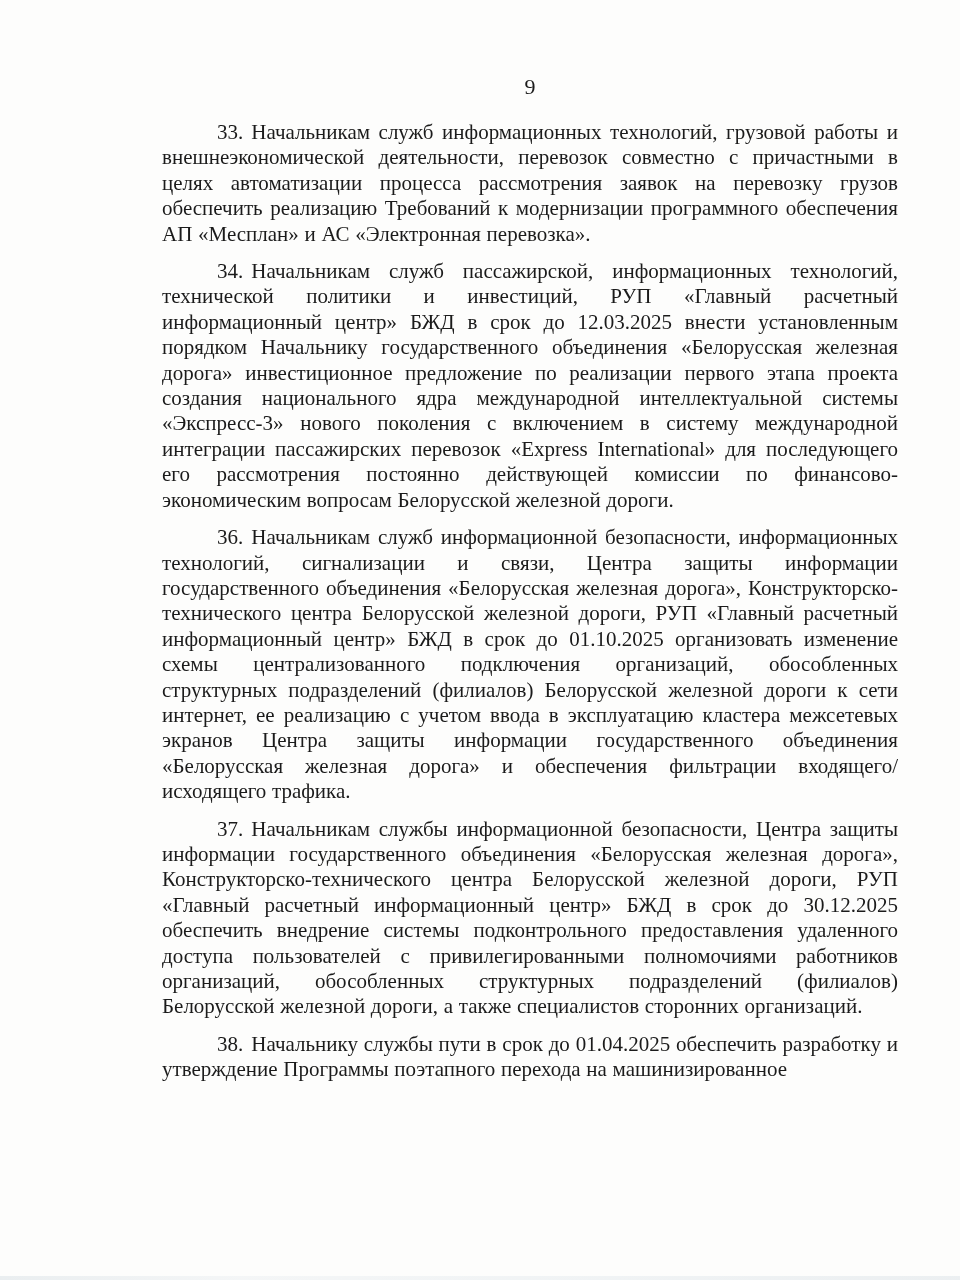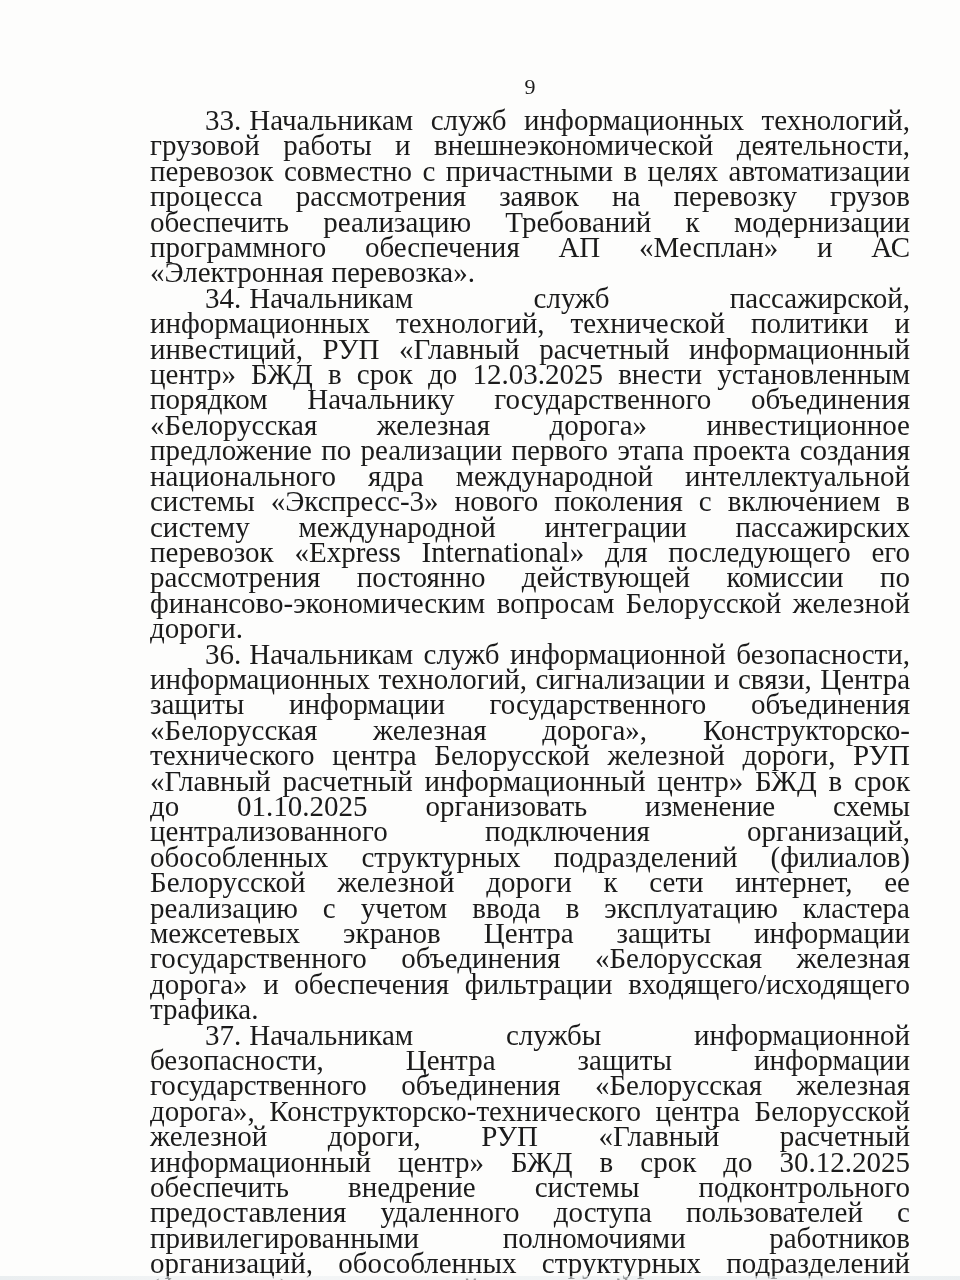--- a/index.html
+++ b/index.html
@@ -26,22 +26,22 @@
     line-height: 26px;
     color: #1b1b1b;
   }
   .doc-body {
     position: absolute;
     top: 108px;
     left: 150px;
     width: 760px;
   }
   .para {
-    margin: 0;
-    font-size: 29px;
+    margin: 12px;
+    font-size: 21px;
     line-height: 25.4px;
     text-align: justify;
     text-indent: 55px;
     color: #1b1b1b;
     word-spacing: 0.02em;
   }
   .para-num {
     margin-right: 8px;
   }
   .scan-edge-bottom {
@@ -63,16 +63,17 @@
   <div class="doc-body">
   <p class="para"><span class="para-num">33.</span><span class="para-text">Начальникам служб информационных технологий, грузовой работы и внешнеэкономической деятельности, перевозок совместно с причастными в целях автоматизации процесса рассмотрения заявок на перевозку грузов обеспечить реализацию Требований к модернизации программного обеспечения АП «Месплан» и АС «Электронная перевозка».</span></p>
 
   <p class="para"><span class="para-num">34.</span><span class="para-text">Начальникам служб пассажирской, информационных технологий, технической политики и инвестиций, РУП «Главный расчетный информационный центр» БЖД в срок до 12.03.2025 внести установленным порядком Начальнику государственного объединения «Белорусская железная дорога» инвестиционное предложение по реализации первого этапа проекта создания национального ядра международной интеллектуальной системы «Экспресс-3» нового поколения с включением в систему международной интеграции пассажирских перевозок «Express International» для последующего его рассмотрения постоянно действующей комиссии по финансово-экономическим вопросам Белорусской железной дороги.</span></p>
 
 
   <p class="para"><span class="para-num">36.</span><span class="para-text">Начальникам служб информационной безопасности, информационных технологий, сигнализации и связи, Центра защиты информации государственного объединения «Белорусская железная дорога», Конструкторско-технического центра Белорусской железной дороги, РУП «Главный расчетный информационный центр» БЖД в срок до 01.10.2025 организовать изменение схемы централизованного подключения организаций, обособленных структурных подразделений (филиалов) Белорусской железной дороги к сети интернет, ее реализацию с учетом ввода в эксплуатацию кластера межсетевых экранов Центра защиты информации государственного объединения «Белорусская железная дорога» и обеспечения фильтрации входящего/исходящего трафика.</span></p>
 
   <p class="para"><span class="para-num">37.</span><span class="para-text">Начальникам службы информационной безопасности, Центра защиты информации государственного объединения «Белорусская железная дорога», Конструкторско-технического центра Белорусской железной дороги, РУП «Главный расчетный информационный центр» БЖД в срок до 30.12.2025 обеспечить внедрение системы подконтрольного предоставления удаленного доступа пользователей с привилегированными полномочиями работников организаций, обособленных структурных подразделений (филиалов) Белорусской железной дороги, а также специалистов сторонних организаций.</span></p>
 
+  <p class="para"><span class="para-num">38.</span><span class="para-text">Начальнику службы пути в срок до 01.04.2025 обеспечить разработку и утверждение Программы поэтапного перехода на машинизированное</span></p>
 </div>
 
   <div class="scan-edge-bottom"></div>
 </div>
 
 </body></html>

